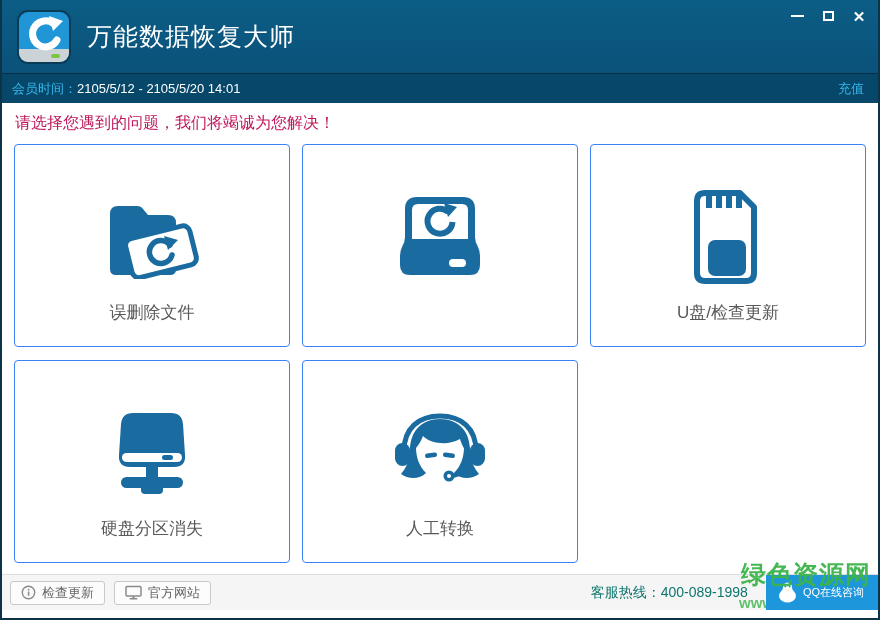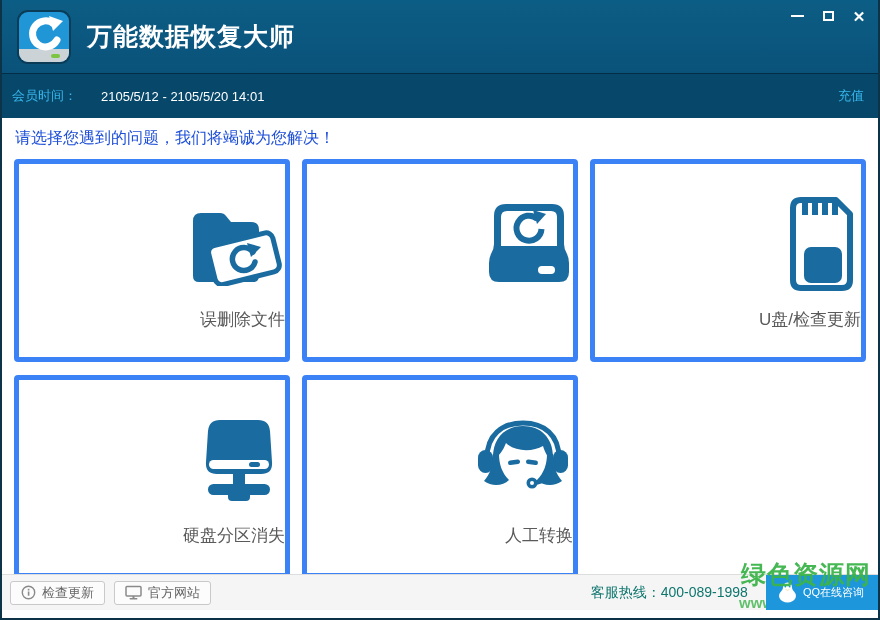--- a/index.html
+++ b/index.html
@@ -8,38 +8,38 @@
   }
   *{box-sizing:border-box;margin:0;padding:0;}
   body{font-family:"Liberation Sans",sans-serif;background:#fff;}
   .window{position:relative;width:880px;height:620px;background:#fff;overflow:hidden;
     border-left:2px solid var(--window-border);border-right:2px solid var(--window-border);
     border-bottom:2px solid var(--window-border);}
   
   .titlebar{height:73px;background:linear-gradient(var(--titlebar-top),var(--titlebar));
     display:flex;align-items:center;padding-left:14px;position:relative;}
   .applogo{width:56px;height:56px;flex:none;}
-  .apptitle{color:#fff;font-size:25px;font-weight:700;letter-spacing:1px;margin-left:15px;}
+  .apptitle{color:#fff;font-size:25px;font-weight:400;letter-spacing:1px;margin-left:15px;}
   .winctrls{position:absolute;top:7px;right:12px;display:flex;align-items:center;gap:17px;height:18px;}
   .ctrl{display:flex;align-items:center;justify-content:center;width:14px;height:16px;cursor:pointer;}
   .ctrl .bar{width:13px;height:2px;background:#fff;}
   .ctrl .box{width:11px;height:10px;border:2px solid #fff;}
   .ctrl.close{color:#fff;font-size:15px;font-weight:bold;line-height:1;}
   
-  .memberbar{height:45px;background:var(--memberbar);border-top:1px solid rgba(0,0,0,.35);
+  .memberbar{height:30px;background:var(--memberbar);border-top:1px solid rgba(0,0,0,.35);
     display:flex;align-items:center;padding:0 14px 0 10px;font-size:13px;}
   .member-label{color:var(--cyan);}
-  .member-period{color:#fff;margin-left:24px;}
+  .member-period{color:#fff;}
   .recharge{margin-left:auto;color:var(--cyan);cursor:pointer;}
   
   .content{padding:0 12px;}
-  .heading{color:#1d4ed8;font-size:16px;margin:10px 0 10px 1px;}
+  .heading{color:#be185d;font-size:16px;margin:10px 0 10px 1px;}
   .grid{display:grid;grid-template-columns:repeat(3,1fr);grid-auto-rows:203px;gap:13px 12px;}
-  .card{background:#fff;border:5px solid #3b82f6;border-radius:4px;display:flex;flex-direction:column;
-    align-items:flex-end;padding-top:28px;cursor:pointer;}
+  .card{background:#fff;border:1px solid #3b82f6;border-radius:4px;display:flex;flex-direction:column;
+    align-items:center;padding-top:40px;cursor:pointer;}
   .icon-box{height:104px;display:flex;align-items:center;justify-content:center;color:var(--accent);}
   .card-label{margin-top:12px;font-size:17px;color:#5a5a5a;}
   
   .footer{position:absolute;left:0;right:0;bottom:8px;height:36px;background:#f5f5f5;
     border-top:1px solid #ddd;display:flex;align-items:center;padding-left:8px;}
   .fbtn{display:inline-flex;align-items:center;gap:6px;height:24px;padding:0 10px;margin-right:9px;
     background:#fcfcfc;border:1px solid #c9c9c9;border-radius:3px;font-size:13px;color:#666;cursor:pointer;}
   .right-group{margin-left:auto;display:flex;align-items:center;height:100%;}
   .hotline{font-size:14px;color:#0f766e;margin-right:18px;}
   .qq-btn{position:relative;z-index:3;height:100%;display:flex;align-items:center;gap:6px;

